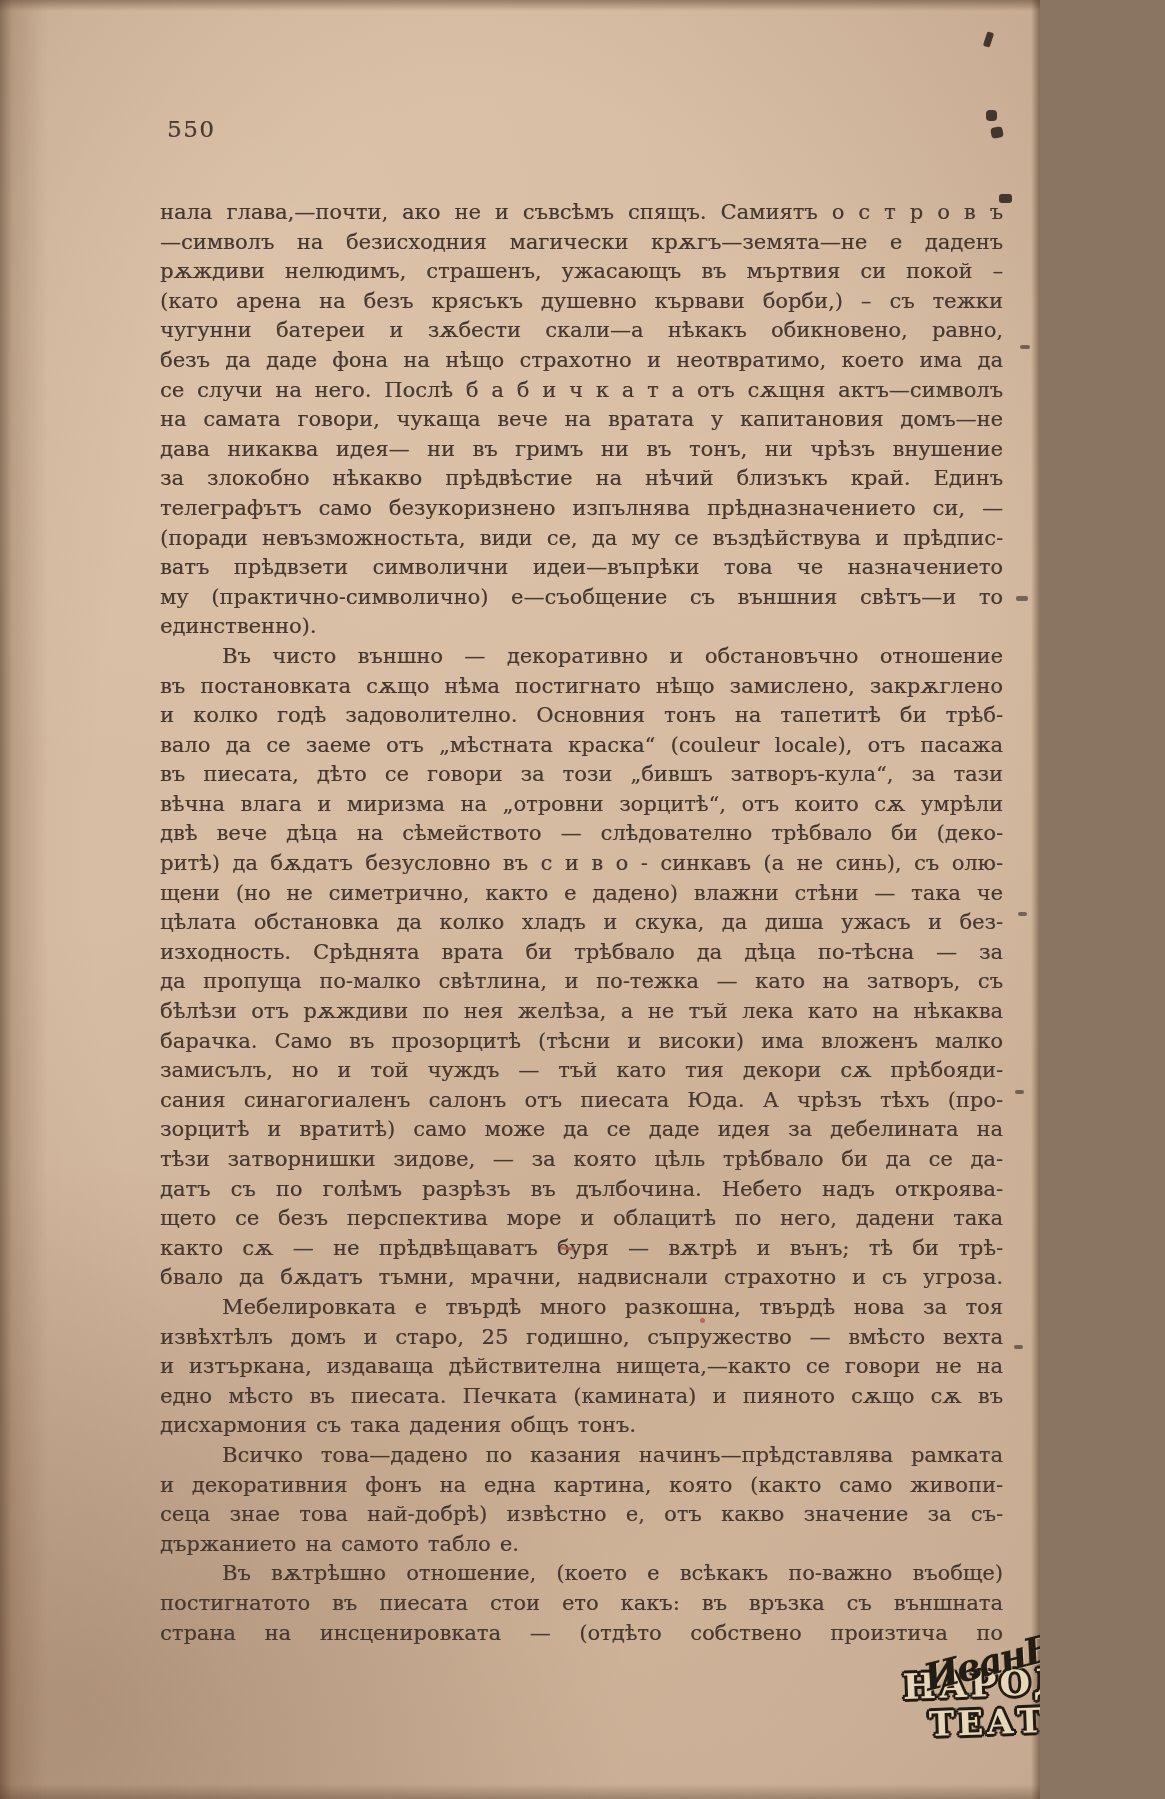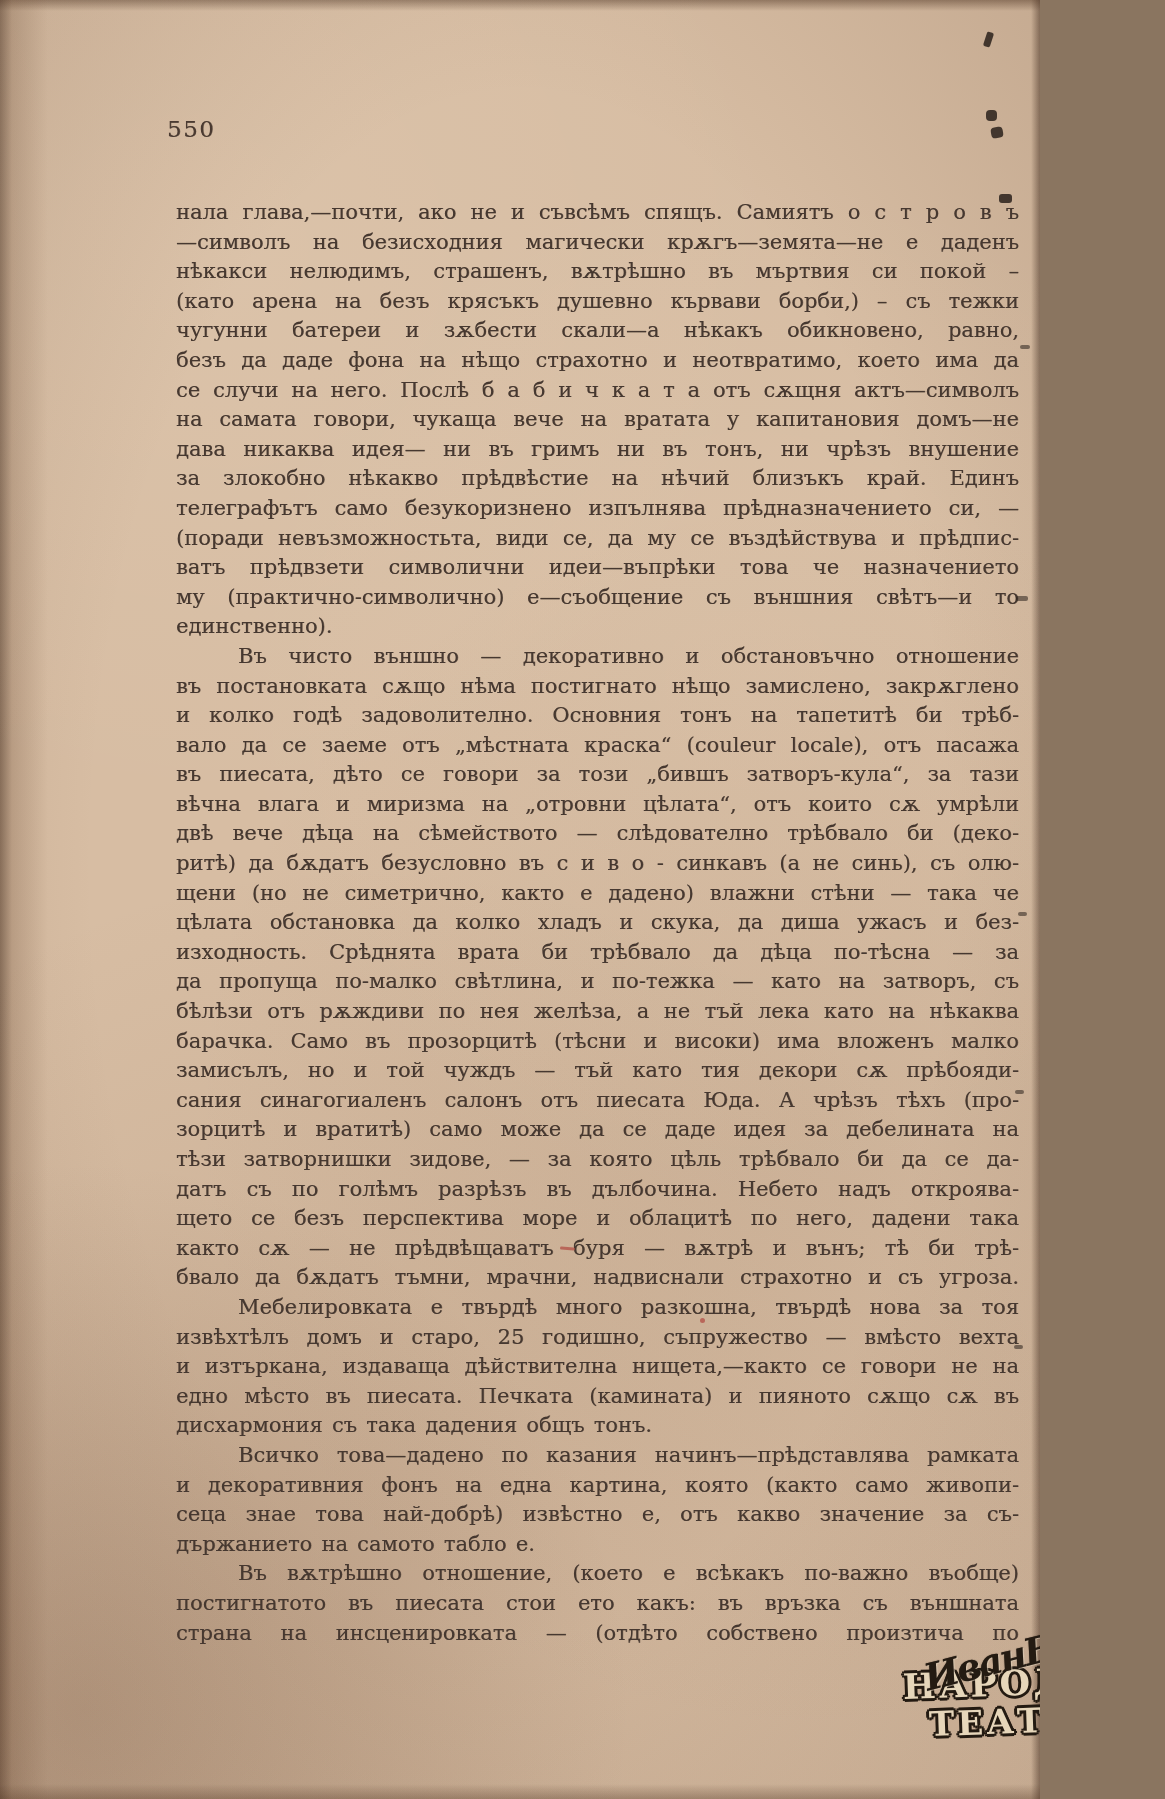--- a/index.html
+++ b/index.html
@@ -22,21 +22,21 @@
     font-family:"DejaVu Serif","Liberation Serif",serif;
     color:#463830;
   }
   .page-number{
     position:absolute;left:167px;top:116px;
     font-size:23px;letter-spacing:1.5px;
     color:#4a3a31;
     text-shadow:0.4px 0.3px 0 rgba(70,55,45,0.5);
   }
   .text-block{
-    position:absolute;left:176px;top:198px;width:843px;
+    position:absolute;left:160px;top:198px;width:843px;
     font-size:21px;line-height:29.6px;
     word-spacing:2.5px;
     text-shadow:0.4px 0.3px 0 rgba(70,55,45,0.5);
   }
   .line{
     text-align:justify;
     text-align-last:justify;
     white-space:normal;
   }
   .line.last{text-align-last:left;}
@@ -75,39 +75,39 @@
 </head>
 <body>
 
 <div class="page">
 
   <div class="page-number">550</div>
 
   <div class="text-block">
       <div class="line">нала глава,—почти, ако не и съвсѣмъ спящъ. Самиятъ о с т р о в ъ</div>
       <div class="line">—символъ на безисходния магически крѫгъ—земята—не е даденъ</div>
-      <div class="line">нѣкакси нелюдимъ, страшенъ, вѫтрѣшно въ мъртвия си покой –</div>
+      <div class="line">рѫждиви нелюдимъ, страшенъ, ужасающъ въ мъртвия си покой –</div>
       <div class="line">(като арена на безъ крясъкъ душевно кървави борби,) – съ тежки</div>
       <div class="line">чугунни батереи и зѫбести скали—а нѣкакъ обикновено, равно,</div>
       <div class="line">безъ да даде фона на нѣщо страхотно и неотвратимо, което има да</div>
       <div class="line">се случи на него. Послѣ б а б и ч к а т а отъ сѫщня актъ—символъ</div>
       <div class="line">на самата говори, чукаща вече на вратата у капитановия домъ—не</div>
       <div class="line">дава никаква идея— ни въ гримъ ни въ тонъ, ни чрѣзъ внушение</div>
       <div class="line">за злокобно нѣкакво прѣдвѣстие на нѣчий близъкъ край. Единъ</div>
       <div class="line">телеграфътъ само безукоризнено изпълнява прѣдназначението си, —</div>
       <div class="line">(поради невъзможностьта, види се, да му се въздѣйствува и прѣдпис-</div>
       <div class="line">ватъ прѣдвзети символични идеи—въпрѣки това че назначението</div>
       <div class="line">му (практично-символично) е—съобщение съ външния свѣтъ—и то</div>
       <div class="line last">единственно).</div>
       <div class="line indent">Въ чисто външно — декоративно и обстановъчно отношение</div>
       <div class="line">въ постановката сѫщо нѣма постигнато нѣщо замислено, закрѫглено</div>
       <div class="line">и колко годѣ задоволително. Основния тонъ на тапетитѣ би трѣб-</div>
       <div class="line">вало да се заеме отъ „мѣстната краска“ (couleur locale), отъ пасажа</div>
       <div class="line">въ пиесата, дѣто се говори за този „бившъ затворъ-кула“, за тази</div>
-      <div class="line">вѣчна влага и миризма на „отровни цѣлата“, отъ които сѫ умрѣли</div>
+      <div class="line">вѣчна влага и миризма на „отровни зорцитѣ“, отъ които сѫ умрѣли</div>
       <div class="line">двѣ вече дѣца на сѣмейството — слѣдователно трѣбвало би (деко-</div>
       <div class="line">ритѣ) да бѫдатъ безусловно въ с и в о - синкавъ (а не синь), съ олю-</div>
       <div class="line">щени (но не симетрично, както е дадено) влажни стѣни — така че</div>
       <div class="line">цѣлата обстановка да колко хладъ и скука, да диша ужасъ и без-</div>
       <div class="line">изходность. Срѣднята врата би трѣбвало да дѣца по-тѣсна — за</div>
       <div class="line">да пропуща по-малко свѣтлина, и по-тежка — като на затворъ, съ</div>
       <div class="line">бѣлѣзи отъ рѫждиви по нея желѣза, а не тъй лека като на нѣкаква</div>
       <div class="line">барачка. Само въ прозорцитѣ (тѣсни и високи) има вложенъ малко</div>
       <div class="line">замисълъ, но и той чуждъ — тъй като тия декори сѫ прѣбояди-</div>
       <div class="line">сания синагогиаленъ салонъ отъ пиесата Юда. А чрѣзъ тѣхъ (про-</div>

